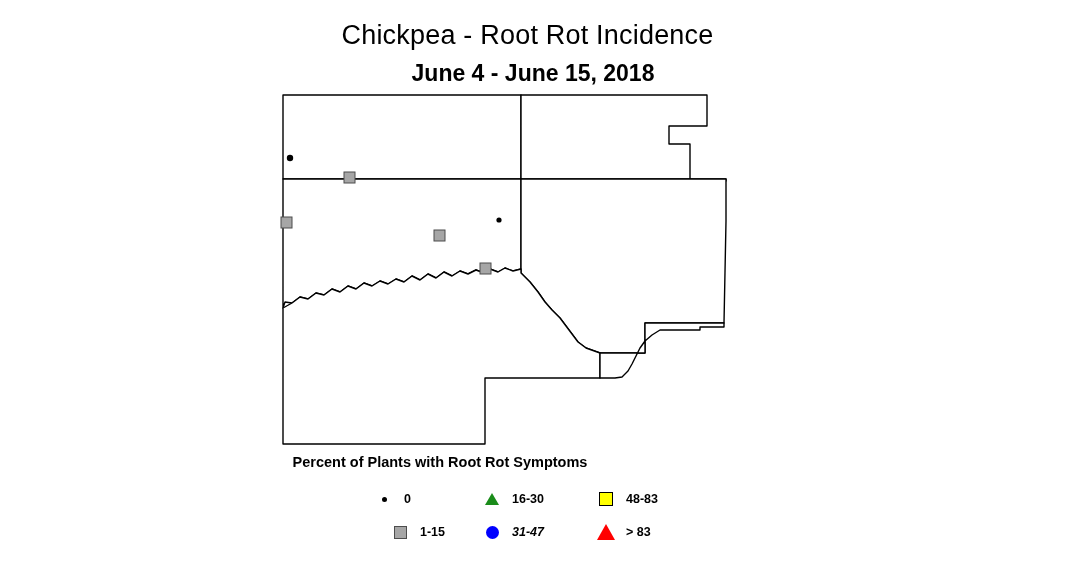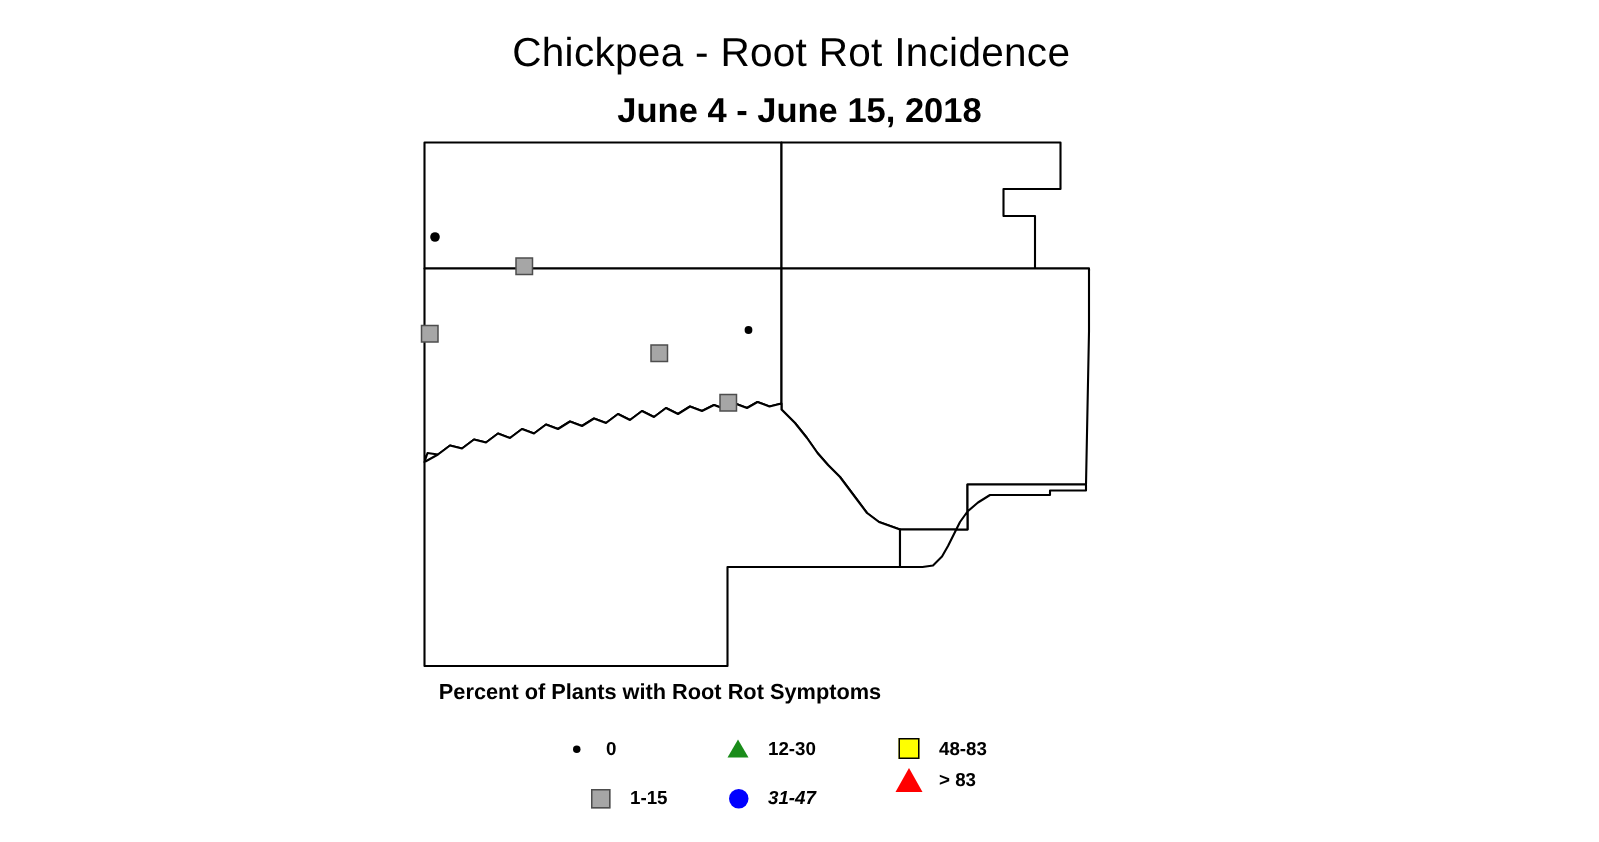--- a/index.html
+++ b/index.html
@@ -189,38 +189,38 @@
       <span class="legend-sym">
           <span class="sym-square"></span>
         </span>
       <span class="legend-label">1-15</span>
     </div>
 
     <div class="legend-cell" style="left:108px; top:0px;">
       <span class="legend-sym">
           <span class="sym-tri-green"></span>
         </span>
-      <span class="legend-label">12-30</span>
+      <span class="legend-label">16-30</span>
     </div>
 
     <div class="legend-cell" style="left:108px; top:33px;font-style:italic;">
       <span class="legend-sym">
           <span class="sym-circle-blue"></span>
         </span>
       <span class="legend-label">31-47</span>
     </div>
 
     <div class="legend-cell" style="left:222px; top:0px;justify-content:center;">
       <span class="legend-sym">
           <span class="sym-square-yellow"></span>
         </span>
       <span class="legend-label">48-83</span>
     </div>
 
-    <div class="legend-cell" style="left:222px; top:21px;">
+    <div class="legend-cell" style="left:222px; top:33px;">
       <span class="legend-sym">
           <span class="sym-tri-red"></span>
         </span>
       <span class="legend-label">&gt; 83</span>
     </div>
 
   </div>
 
 </div>
 

